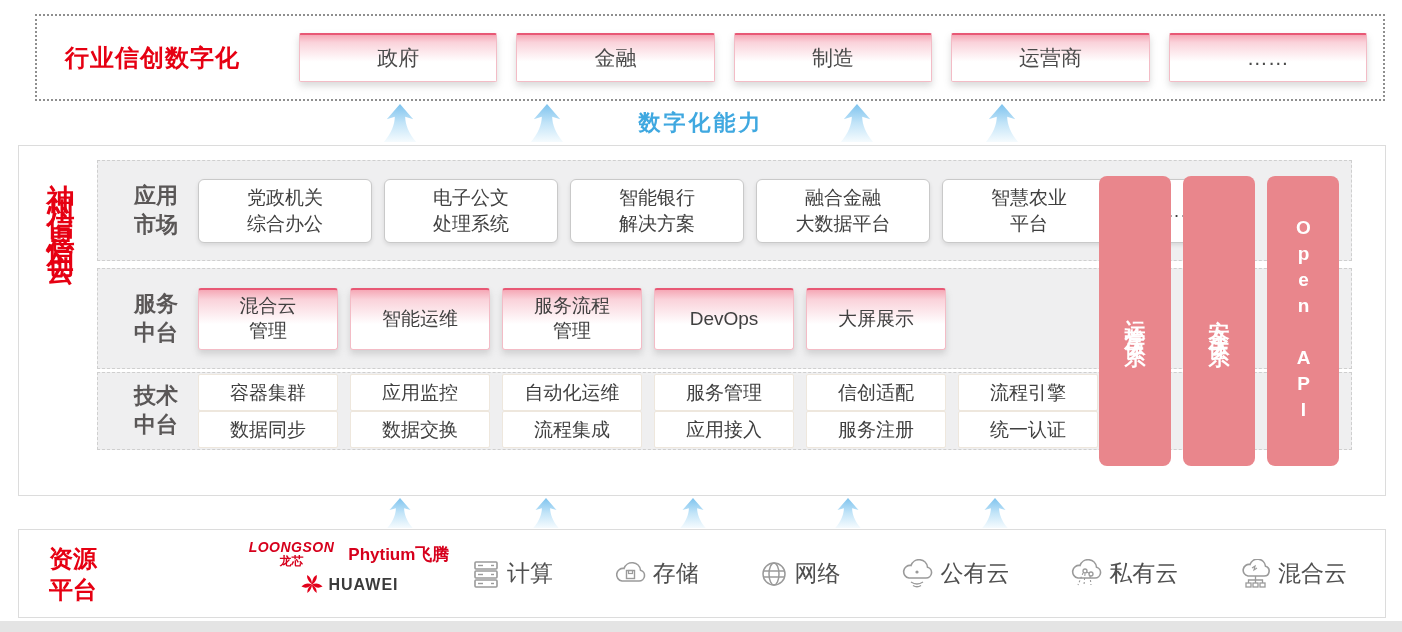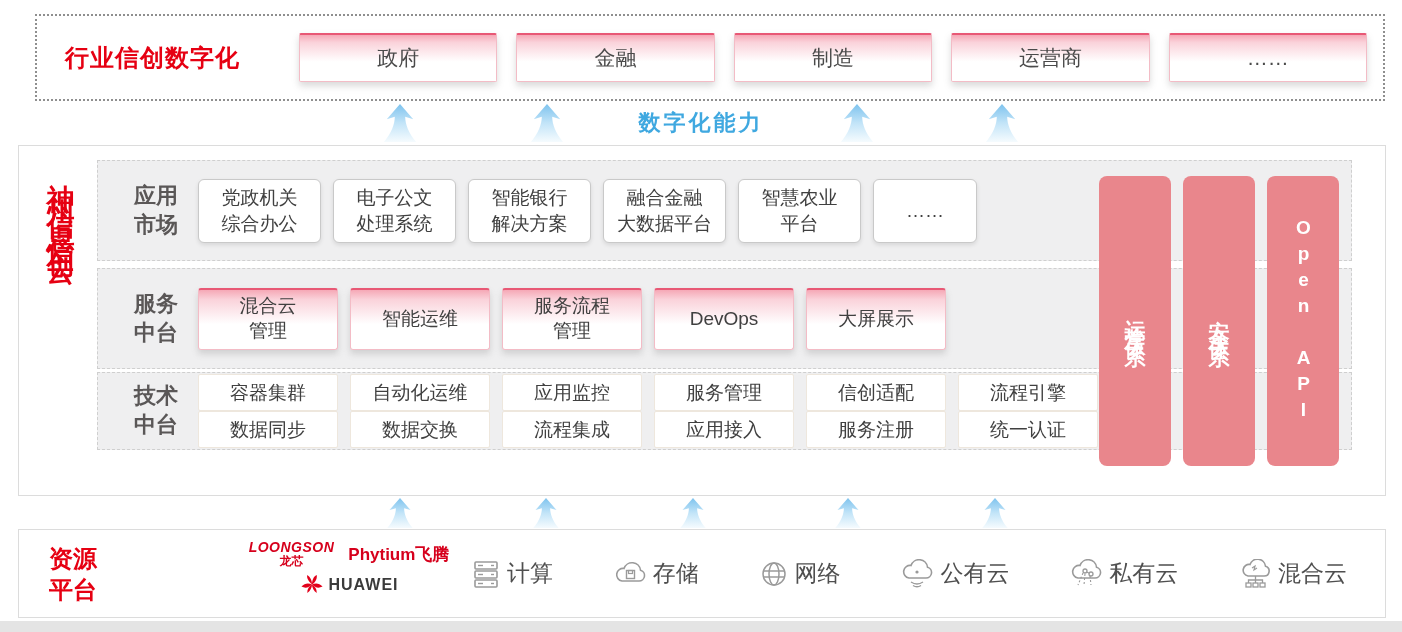--- a/index.html
+++ b/index.html
@@ -33,21 +33,21 @@
   .vtitle { position:absolute; left:22px; top:16px; writing-mode:vertical-lr; text-orientation:upright;
             color:#e60012; font-size:28px; font-weight:bold; letter-spacing:13px; }
   .sect { position:absolute; left:78px; width:1255px; background:#efeff0;
           border:1px dashed #cfcfcf; display:flex; align-items:center; }
   .sect1 { top:14px;  height:101px; }
   .sect2 { top:122px; height:101px; }
   .sect3 { top:226px; height:78px; }
   .sect-label { flex:none; width:64px; margin-left:16px; color:#5a5757; font-size:22px;
                 font-weight:bold; line-height:1.3;text-align:right; }
   .boxes { display:flex; gap:12px; margin-left:20px; align-items:center; }
-  .app-box { width:123px; height:64px; background:#fff; border:1px solid #c9c9c9; border-radius:6px;
+  .app-box { width:174px; height:64px; background:#fff; border:1px solid #c9c9c9; border-radius:6px;
              box-shadow:0 2px 4px rgba(0,0,0,.10); display:flex; align-items:center; justify-content:center;
              text-align:center; font-size:19px; color:#404040; line-height:1.35; }
   .app-box.dots { width:104px; }
   .svc-box { width:140px; height:62px; display:flex; align-items:center; justify-content:center;
              text-align:center; font-size:19px; color:#404040; line-height:1.3; border-radius:3px;
              border:1px solid #f3bcc6; border-top:2px solid #e85875;
              background:linear-gradient(to bottom,#f5a8b6 0%,#fad2da 16%,#ffffff 58%);
              box-shadow:0 4px 6px rgba(120,120,120,.25); }
   .tech-rows { display:flex; flex-direction:column; gap:0; margin-left:20px; }
   .tech-row { display:flex; gap:12px; }
@@ -150,22 +150,22 @@
       <div class="svc-box">大屏展示</div>
     </div>
   </div>
 
   <div class="sect sect3">
     <div class="sect-label pre">技术
 中台</div>
     <div class="tech-rows">
       <div class="tech-row">
         <div class="tech-box">容器集群</div>
+        <div class="tech-box">应用监控</div>
         <div class="tech-box">自动化运维</div>
-        <div class="tech-box">应用监控</div>
         <div class="tech-box">服务管理</div>
         <div class="tech-box">信创适配</div>
         <div class="tech-box">流程引擎</div>
       </div>
       <div class="tech-row">
         <div class="tech-box">数据同步</div>
         <div class="tech-box">数据交换</div>
         <div class="tech-box">流程集成</div>
         <div class="tech-box">应用接入</div>
         <div class="tech-box">服务注册</div>

